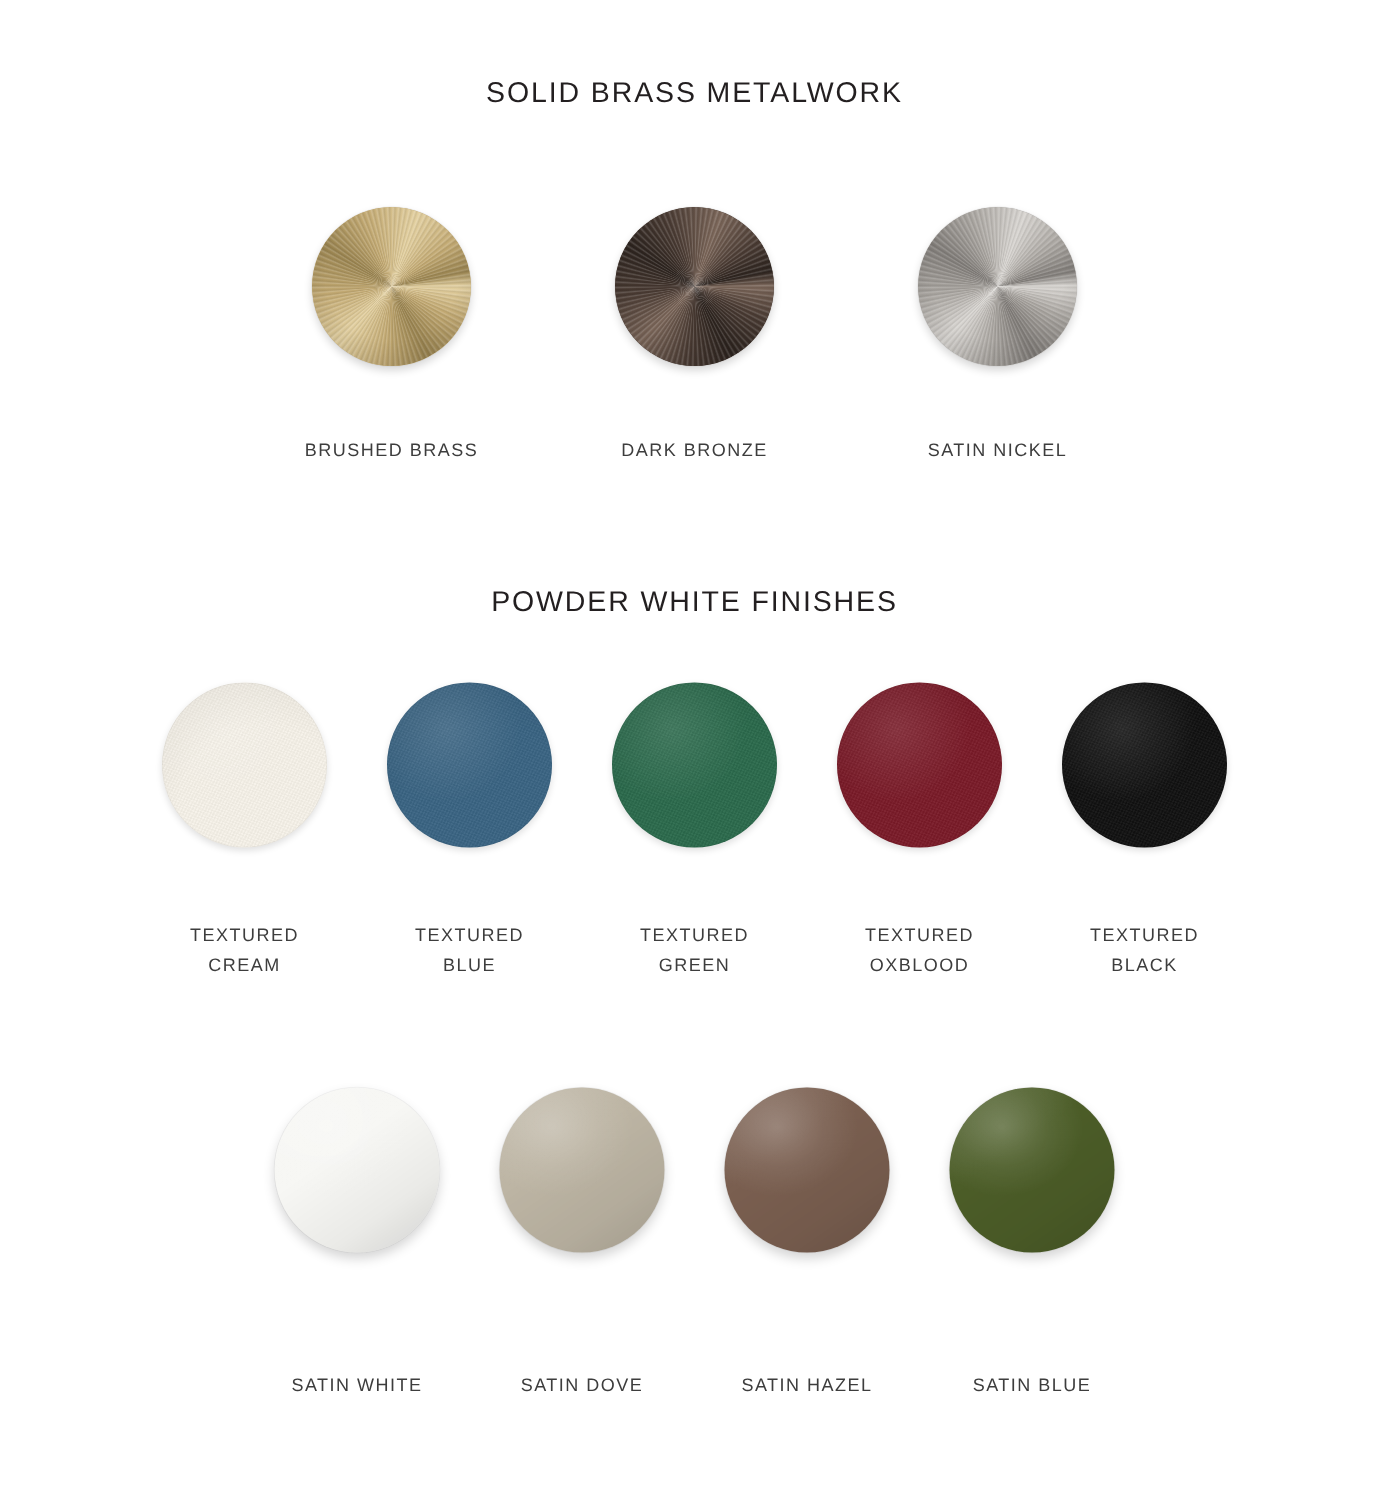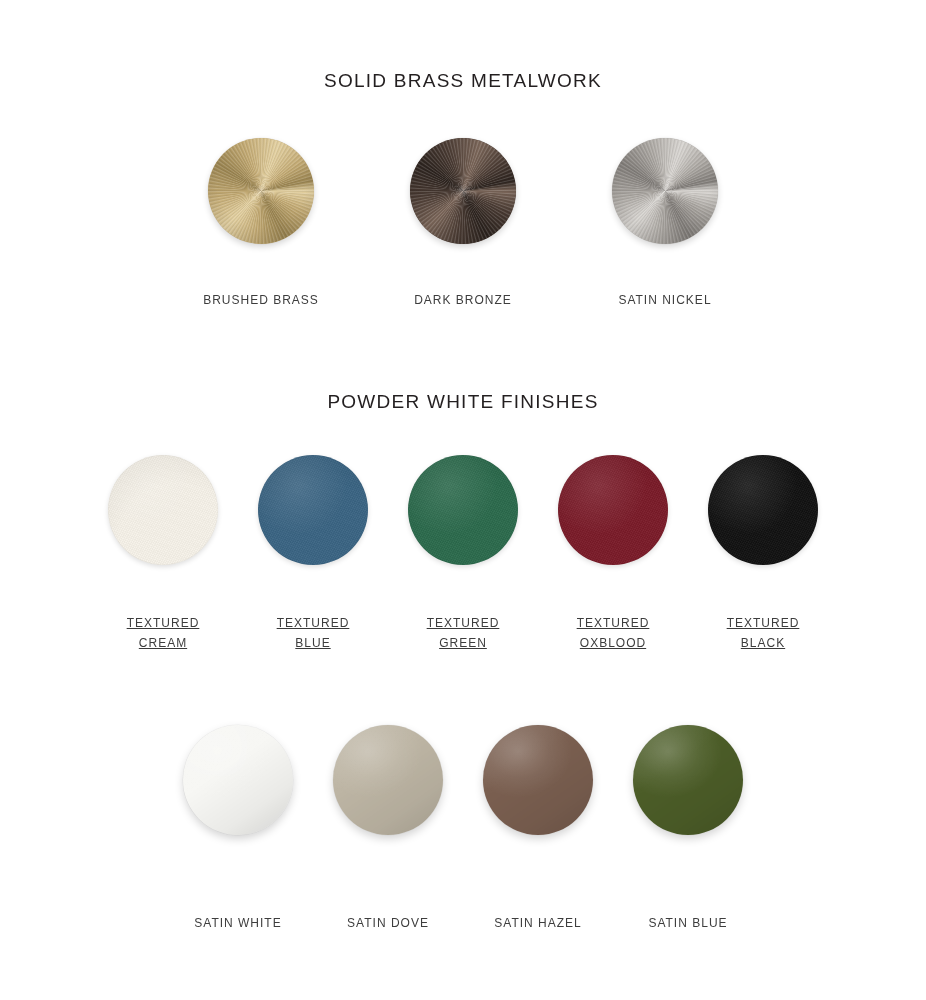--- a/index.html
+++ b/index.html
@@ -28,21 +28,21 @@
     position: absolute;
     left: 0;
     width: 926px;
     text-align: center;
     font-size: 19px;
     letter-spacing: 1.25px;
     color: #231f20;
     font-weight: 400;
     white-space: nowrap;
   }
-  #title-metal { top: 70px; }
+  #title-metal { top: 52px; }
   #title-powder { top: 391px; }
 
   
   .row {
     position: absolute;
     left: 0;
     width: 926px;
     display: flex;
     justify-content: center;
   }
@@ -104,21 +104,21 @@
         rgba(255,255,255,0.00) 22%),
       radial-gradient(circle at 50% 42%,
         rgba(255,255,255,0.00) 55%,
         rgba(0,0,0,0.12) 92%,
         rgba(0,0,0,0.26) 100%);
   }
   #row-metal .label { margin-top: 46px; }
 
   
   #row-textured { top: 455px; }
-  #row-textured .cell { width: 150px; text-decoration: underline; }
+  #row-textured .cell { width: 150px; }
   .coat-disc {
     width: 110px;
     height: 110px;
     border-radius: 50%;
     position: relative;
     overflow: hidden;
   }
   .coat-disc.textured {
     box-shadow:
       0 2px 5px rgba(0,0,0,0.13),

